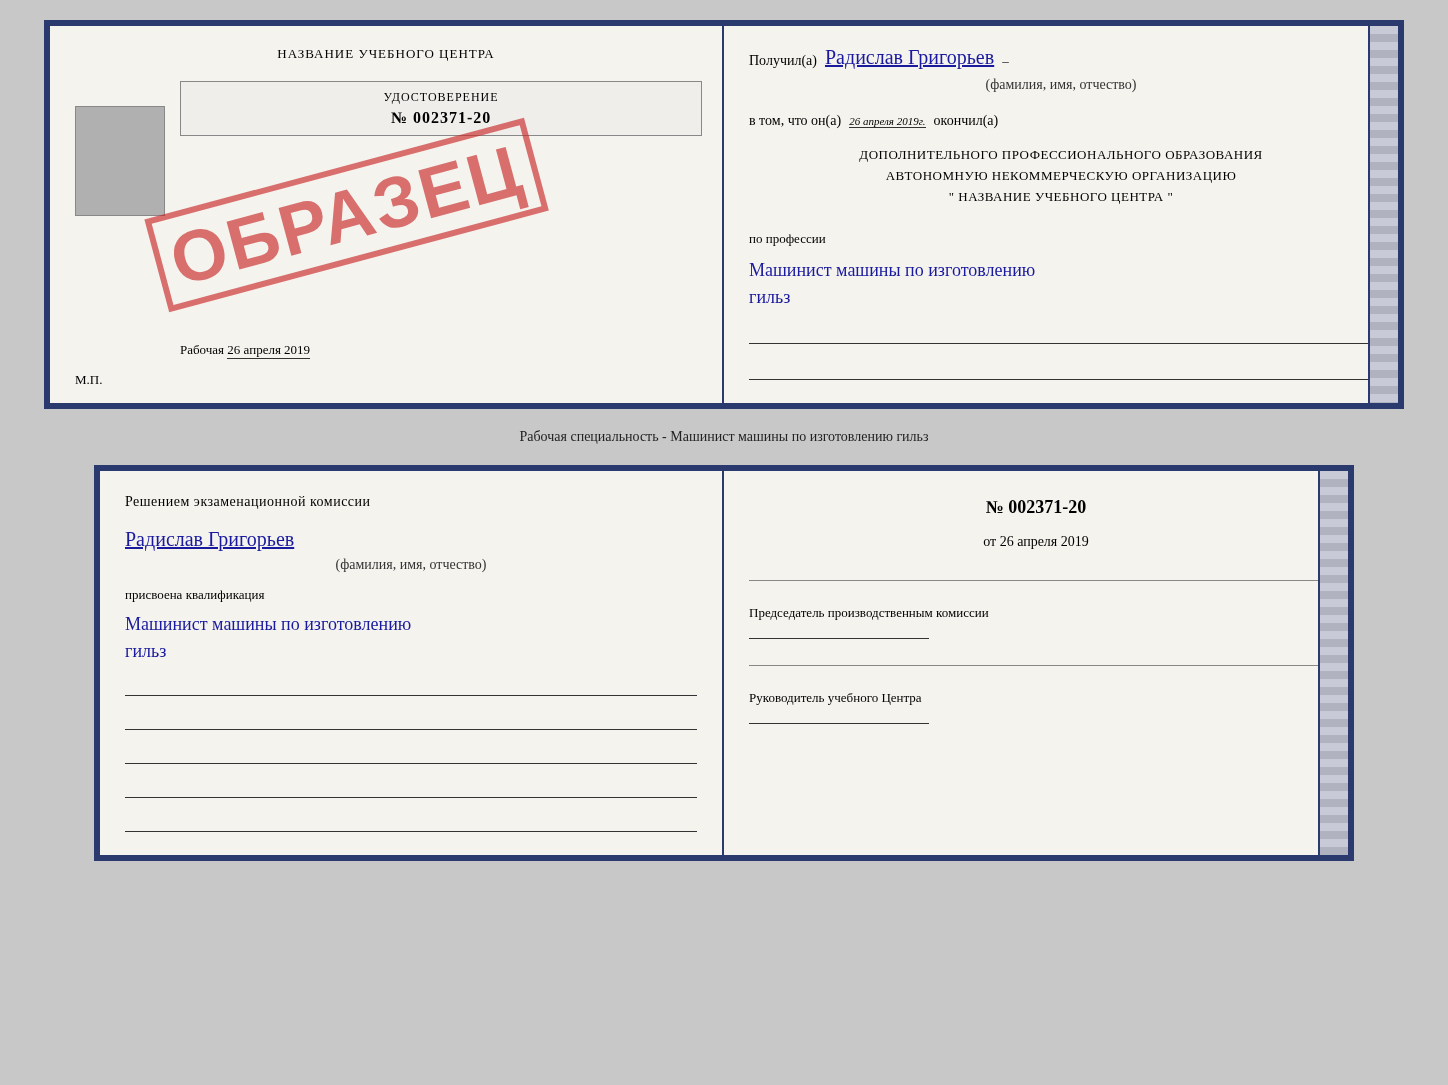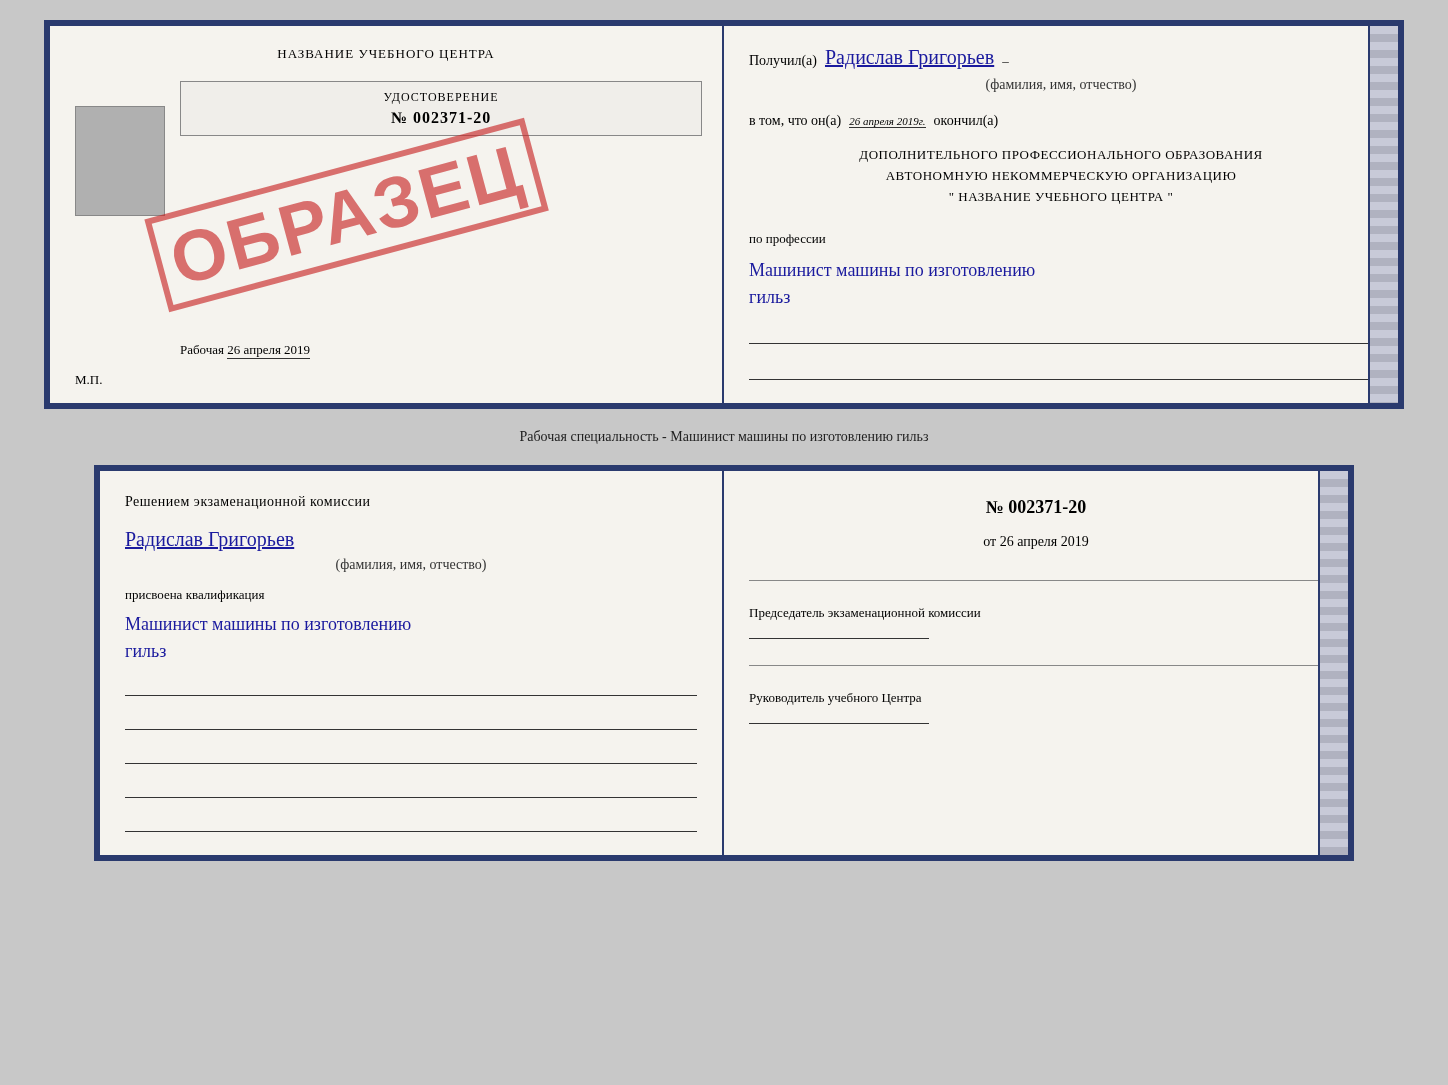--- a/index.html
+++ b/index.html
@@ -386,21 +386,21 @@
       <span>002371-20</span>
     </div>
 
     <div class="date-center">
       <span>от</span>
       <span>26 апреля 2019</span>
     </div>
 
     <div style="border-top:1px solid #888; margin: 4px 0;"></div>
 
-    <div class="official-label">Председатель экзаменационной комиссии</div>
+    <div class="official-label">Председатель производственным комиссии</div>
     <div class="sign-line"></div>
 
     <div style="border-top:1px solid #888; margin: 12px 0 4px 0;"></div>
 
     <div class="official-label">Руководитель учебного Центра</div>
     <div class="sign-line"></div>
 
     <div class="right-spine">
       <span class="spine-dash"></span>
       <span class="spine-dash"></span>

